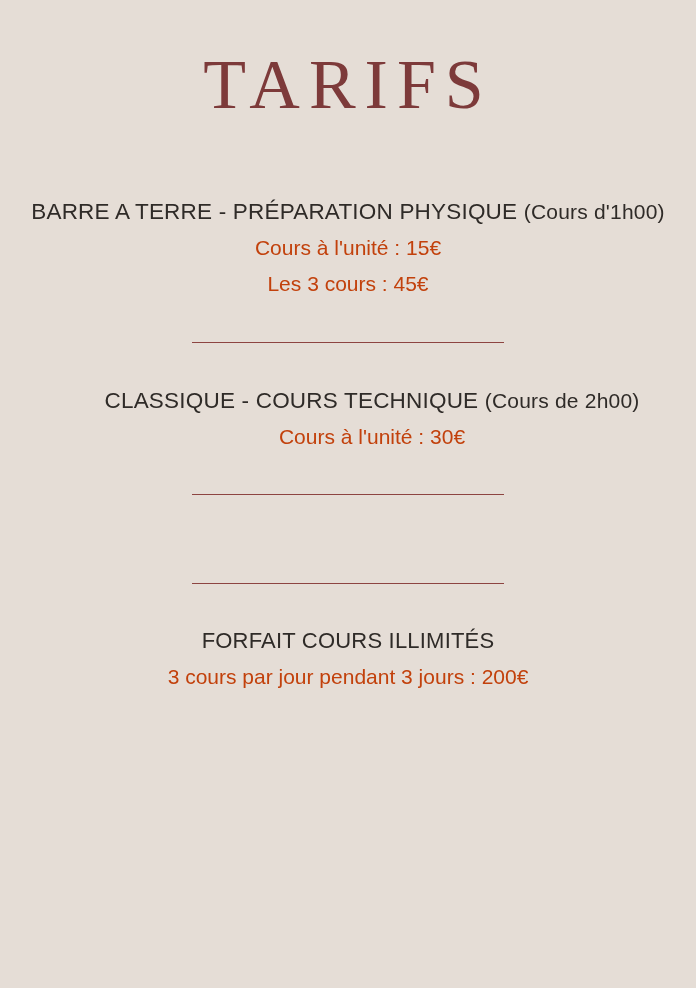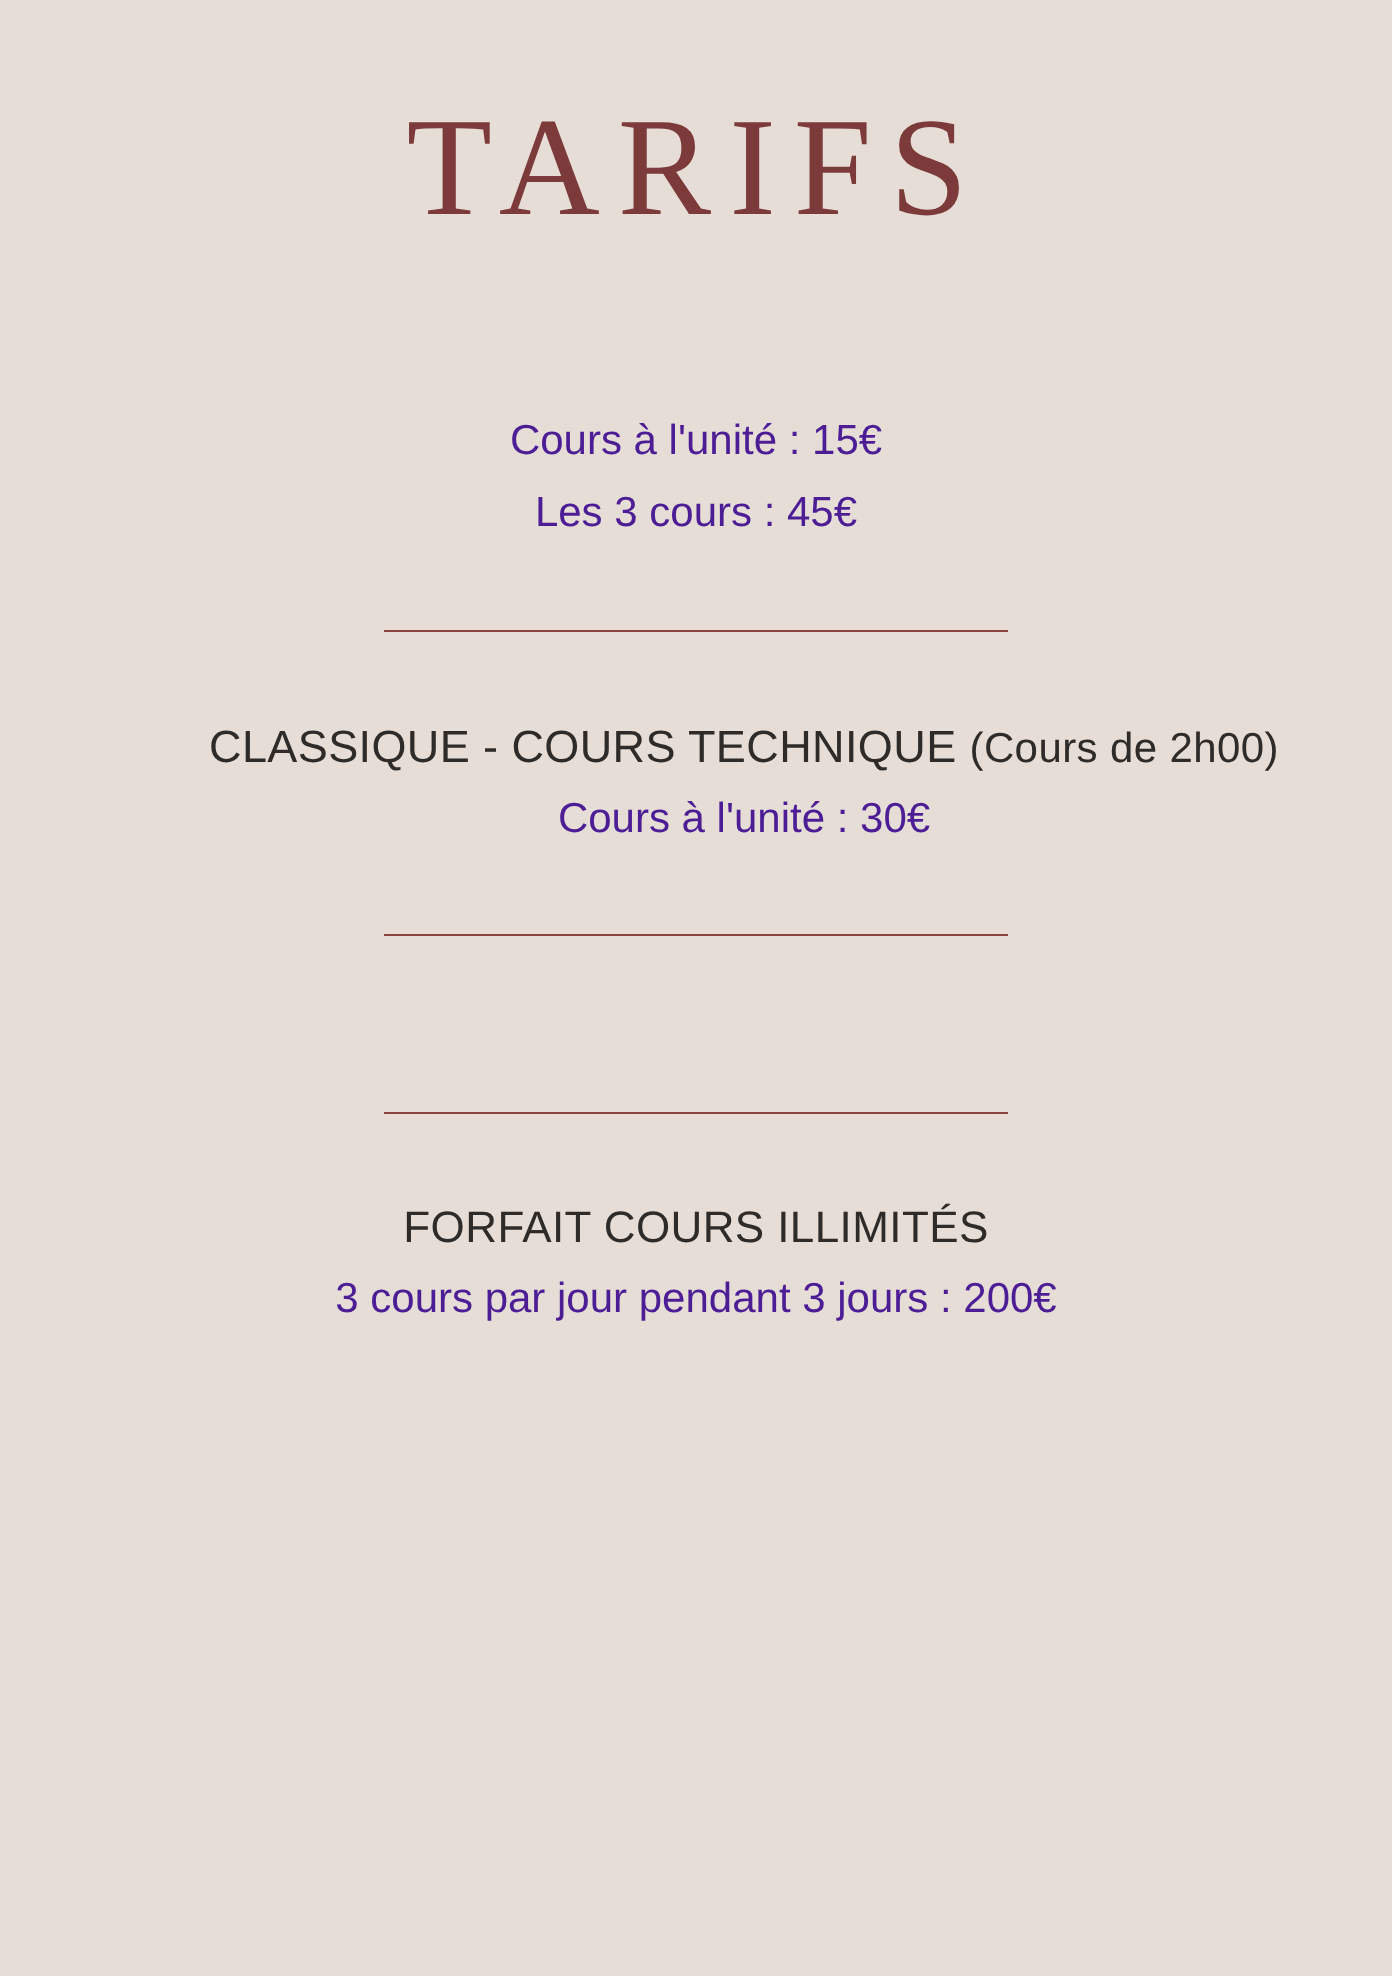--- a/index.html
+++ b/index.html
@@ -50,21 +50,21 @@
     letter-spacing: 0.2px;
     color: #2f2b28;
     white-space: nowrap;
     line-height: 1.2;
   }
   .section-heading .duration {
     font-size: 21px;
   }
   .section-line {
     font-size: 21px;
-    color: #4c1d95;
+    color: #c2410c;
     margin-top: 10px;
     line-height: 1.25;
   }
   .divider {
     width: 312px;
     height: 0;
     border-top: 1.6px solid #8d4441;
     margin: 44px auto 44px auto;
   }
   .sec-2 { margin-top: 0px; padding-left: 48px; }
@@ -73,20 +73,23 @@
 </head>
 <body>
 
 <div class="page">
 
   <h1 class="title">TARIFS</h1>
 
   <div class="sections">
 
     <div class="section">
+      <div class="section-heading">
+        <span>BARRE A TERRE - PRÉPARATION PHYSIQUE </span><span class="duration">(Cours d'1h00)</span>
+      </div>
       <div class="section-line">Cours à l'unité : 15€</div>
       <div class="section-line">Les  3 cours : 45€</div>
     </div>
 
     <div class="divider"></div>
 
     <div class="section sec-2">
       <div class="section-heading">
         <span>CLASSIQUE - COURS TECHNIQUE  </span><span class="duration">(Cours de 2h00)</span>
       </div>

